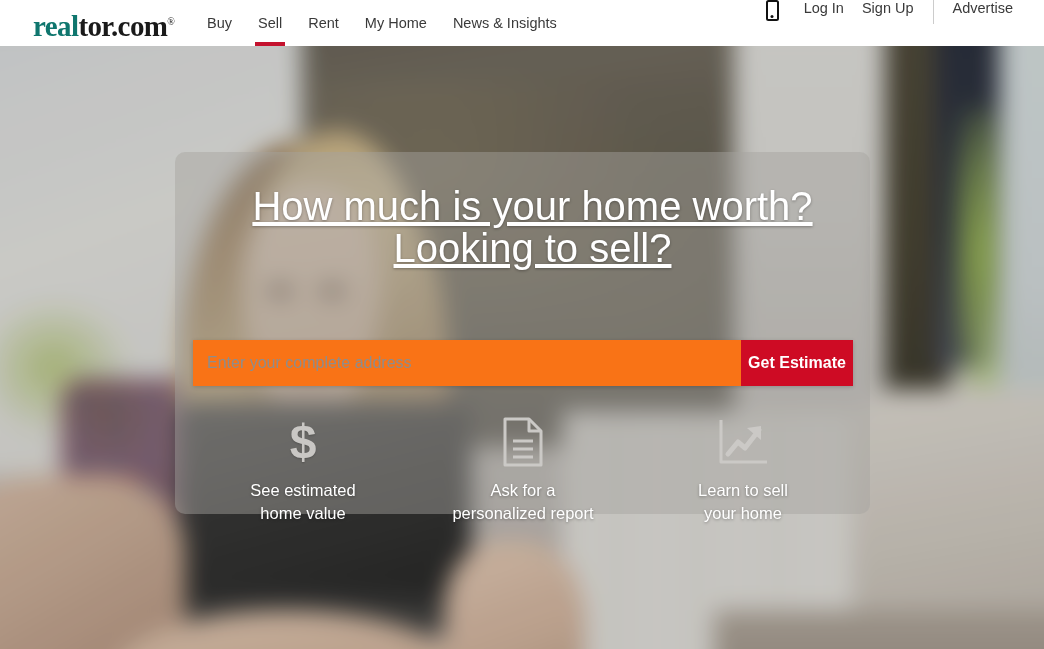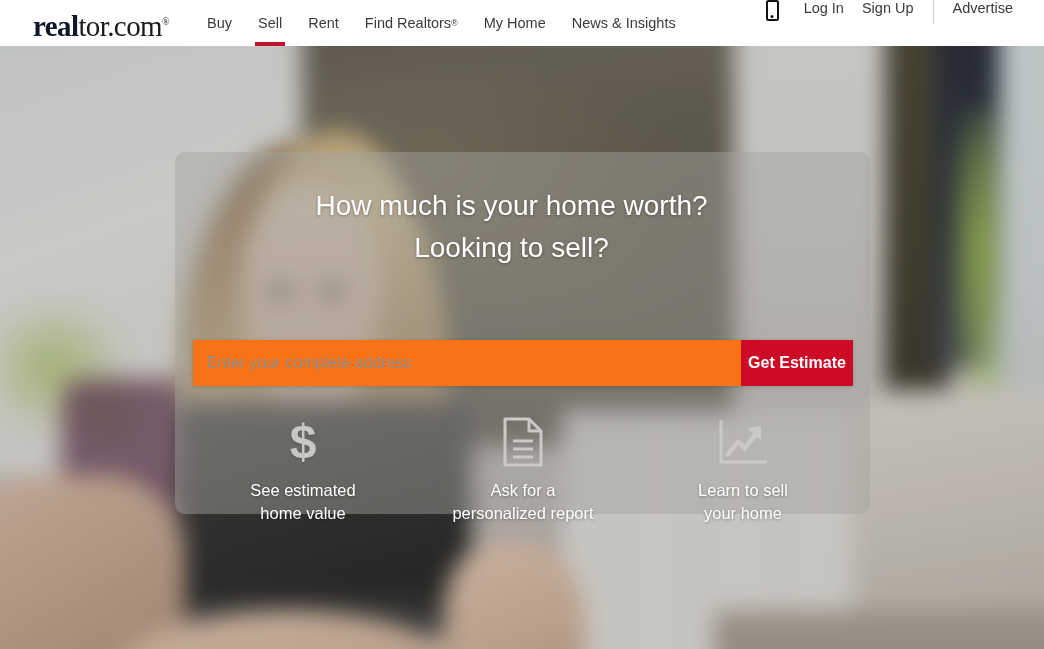--- a/index.html
+++ b/index.html
@@ -19,22 +19,22 @@
     display:flex; align-items:center;
   }
   .logo {
     position:absolute; left:33px; top:7px;
     font-family:"Liberation Serif", serif;
     font-size:29px;
     letter-spacing:-0.6px;
     white-space:nowrap;
     line-height:30px;
   }
-  .logo .lg-red { color:#0f172a; font-weight:700; }
-  .logo .lg-dark { color:#1a1a1a; font-weight:400; }
+  .logo .lg-red { color:#0f766e; font-weight:700; }
+  .logo .lg-dark { color:#1a1a1a; font-weight:700; }
   .logo .lg-reg { font-size:10px; vertical-align:super; color:#1a1a1a; font-weight:400; }
 
   .nav-main {
     position:absolute; left:207px; top:0;
     height:46px;
     display:flex; align-items:center;
     gap:0px;
   }
   .nav-item {
     position:relative;
@@ -248,29 +248,30 @@
     left:175px; top:152px;
     width:695px; height:362px;
     background:rgba(165,163,160,0.46);
     border-radius:10px;
     z-index:20;
   }
 
   
   .headline {
     position:absolute;
-    left:164px; top:185px;
+    left:185px; top:185px;
     width:695px;
     text-align:center;
     color:#ffffff;
-    font-size:28px;
+    font-size:40px;
     line-height:42px;
     font-weight:400;
     text-shadow:0 1px 3px rgba(0,0,0,0.32);
     z-index:25;
+    text-decoration:underline;
   }
   .headline .l2 { display:block; }
 
   
   .search-row {
     position:absolute;
     left:193px; top:340px;
     width:660px; height:46px;
     display:flex;
     z-index:25;
@@ -347,24 +348,20 @@
 
   <nav class="nav-main">
     <div class="nav-item first">
       <span>Buy</span>
     </div>
     <div class="nav-item active">
       <span>Sell</span>
     </div>
     <div class="nav-item">
       <span>Rent</span>
-    </div>
-    <div class="nav-item">
-      <span>Find Realtors</span>
-        <sup>®</sup>
     </div>
     <div class="nav-item">
       <span>My Home</span>
     </div>
     <div class="nav-item">
       <span>News &amp; Insights</span>
     </div>
   </nav>
 
   <div class="nav-right">

